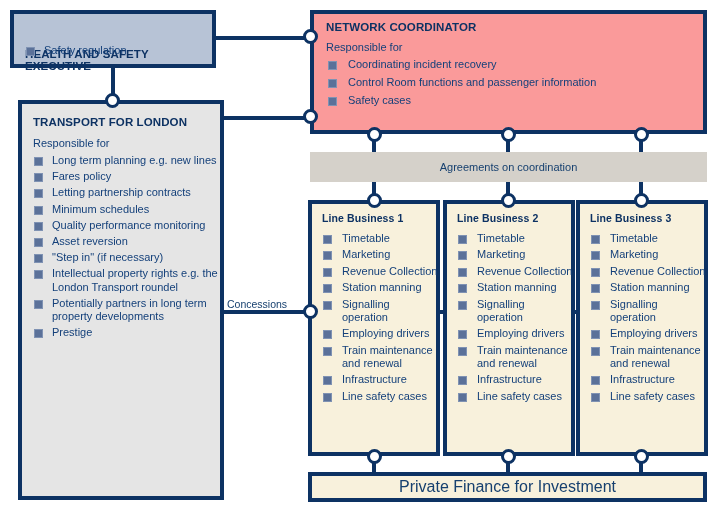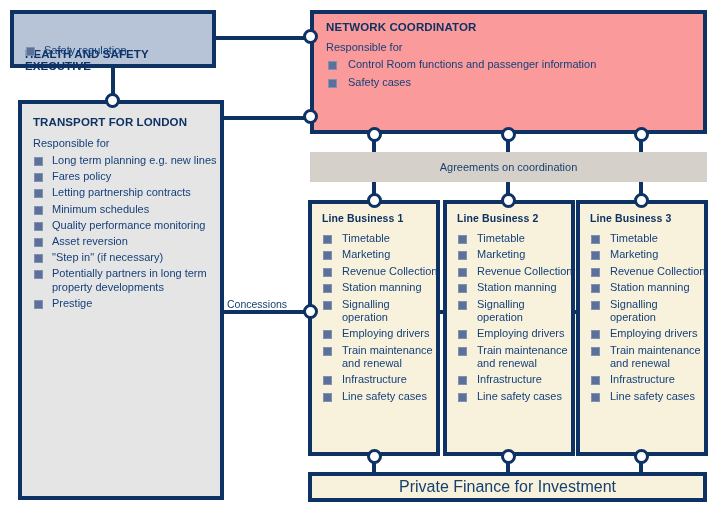--- a/index.html
+++ b/index.html
@@ -129,29 +129,31 @@
     <div class="box-title">TRANSPORT FOR LONDON</div>
     <div class="subhead">Responsible for</div>
     <ul class="bl list">
       <li><span class="sq"></span><span>Long term planning e.g. new lines</span></li>
       <li><span class="sq"></span><span>Fares policy</span></li>
       <li><span class="sq"></span><span>Letting partnership contracts</span></li>
       <li><span class="sq"></span><span>Minimum schedules</span></li>
       <li><span class="sq"></span><span>Quality performance monitoring</span></li>
       <li><span class="sq"></span><span>Asset reversion</span></li>
       <li><span class="sq"></span><span>"Step in" (if necessary)</span></li>
+      <li><span class="sq"></span><span>Intellectual property rights e.g. the London Transport roundel</span></li>
       <li><span class="sq"></span><span>Potentially partners in long term property developments</span></li>
       <li><span class="sq"></span><span>Prestige</span></li>
     </ul>
   </div>
 
   <div class="box" id="nc">
     <div class="box-title">NETWORK COORDINATOR</div>
     <div class="subhead">Responsible for</div>
     <ul class="bl list">
+      <li><span class="sq"></span><span>Coordinating incident recovery</span></li>
       <li><span class="sq"></span><span>Control Room functions and passenger information</span></li>
       <li><span class="sq"></span><span>Safety cases</span></li>
     </ul>
   </div>
 
   <div id="agreements">
     <span>Agreements on coordination</span>
   </div>
 
   <div class="box lb" id="lb1">

